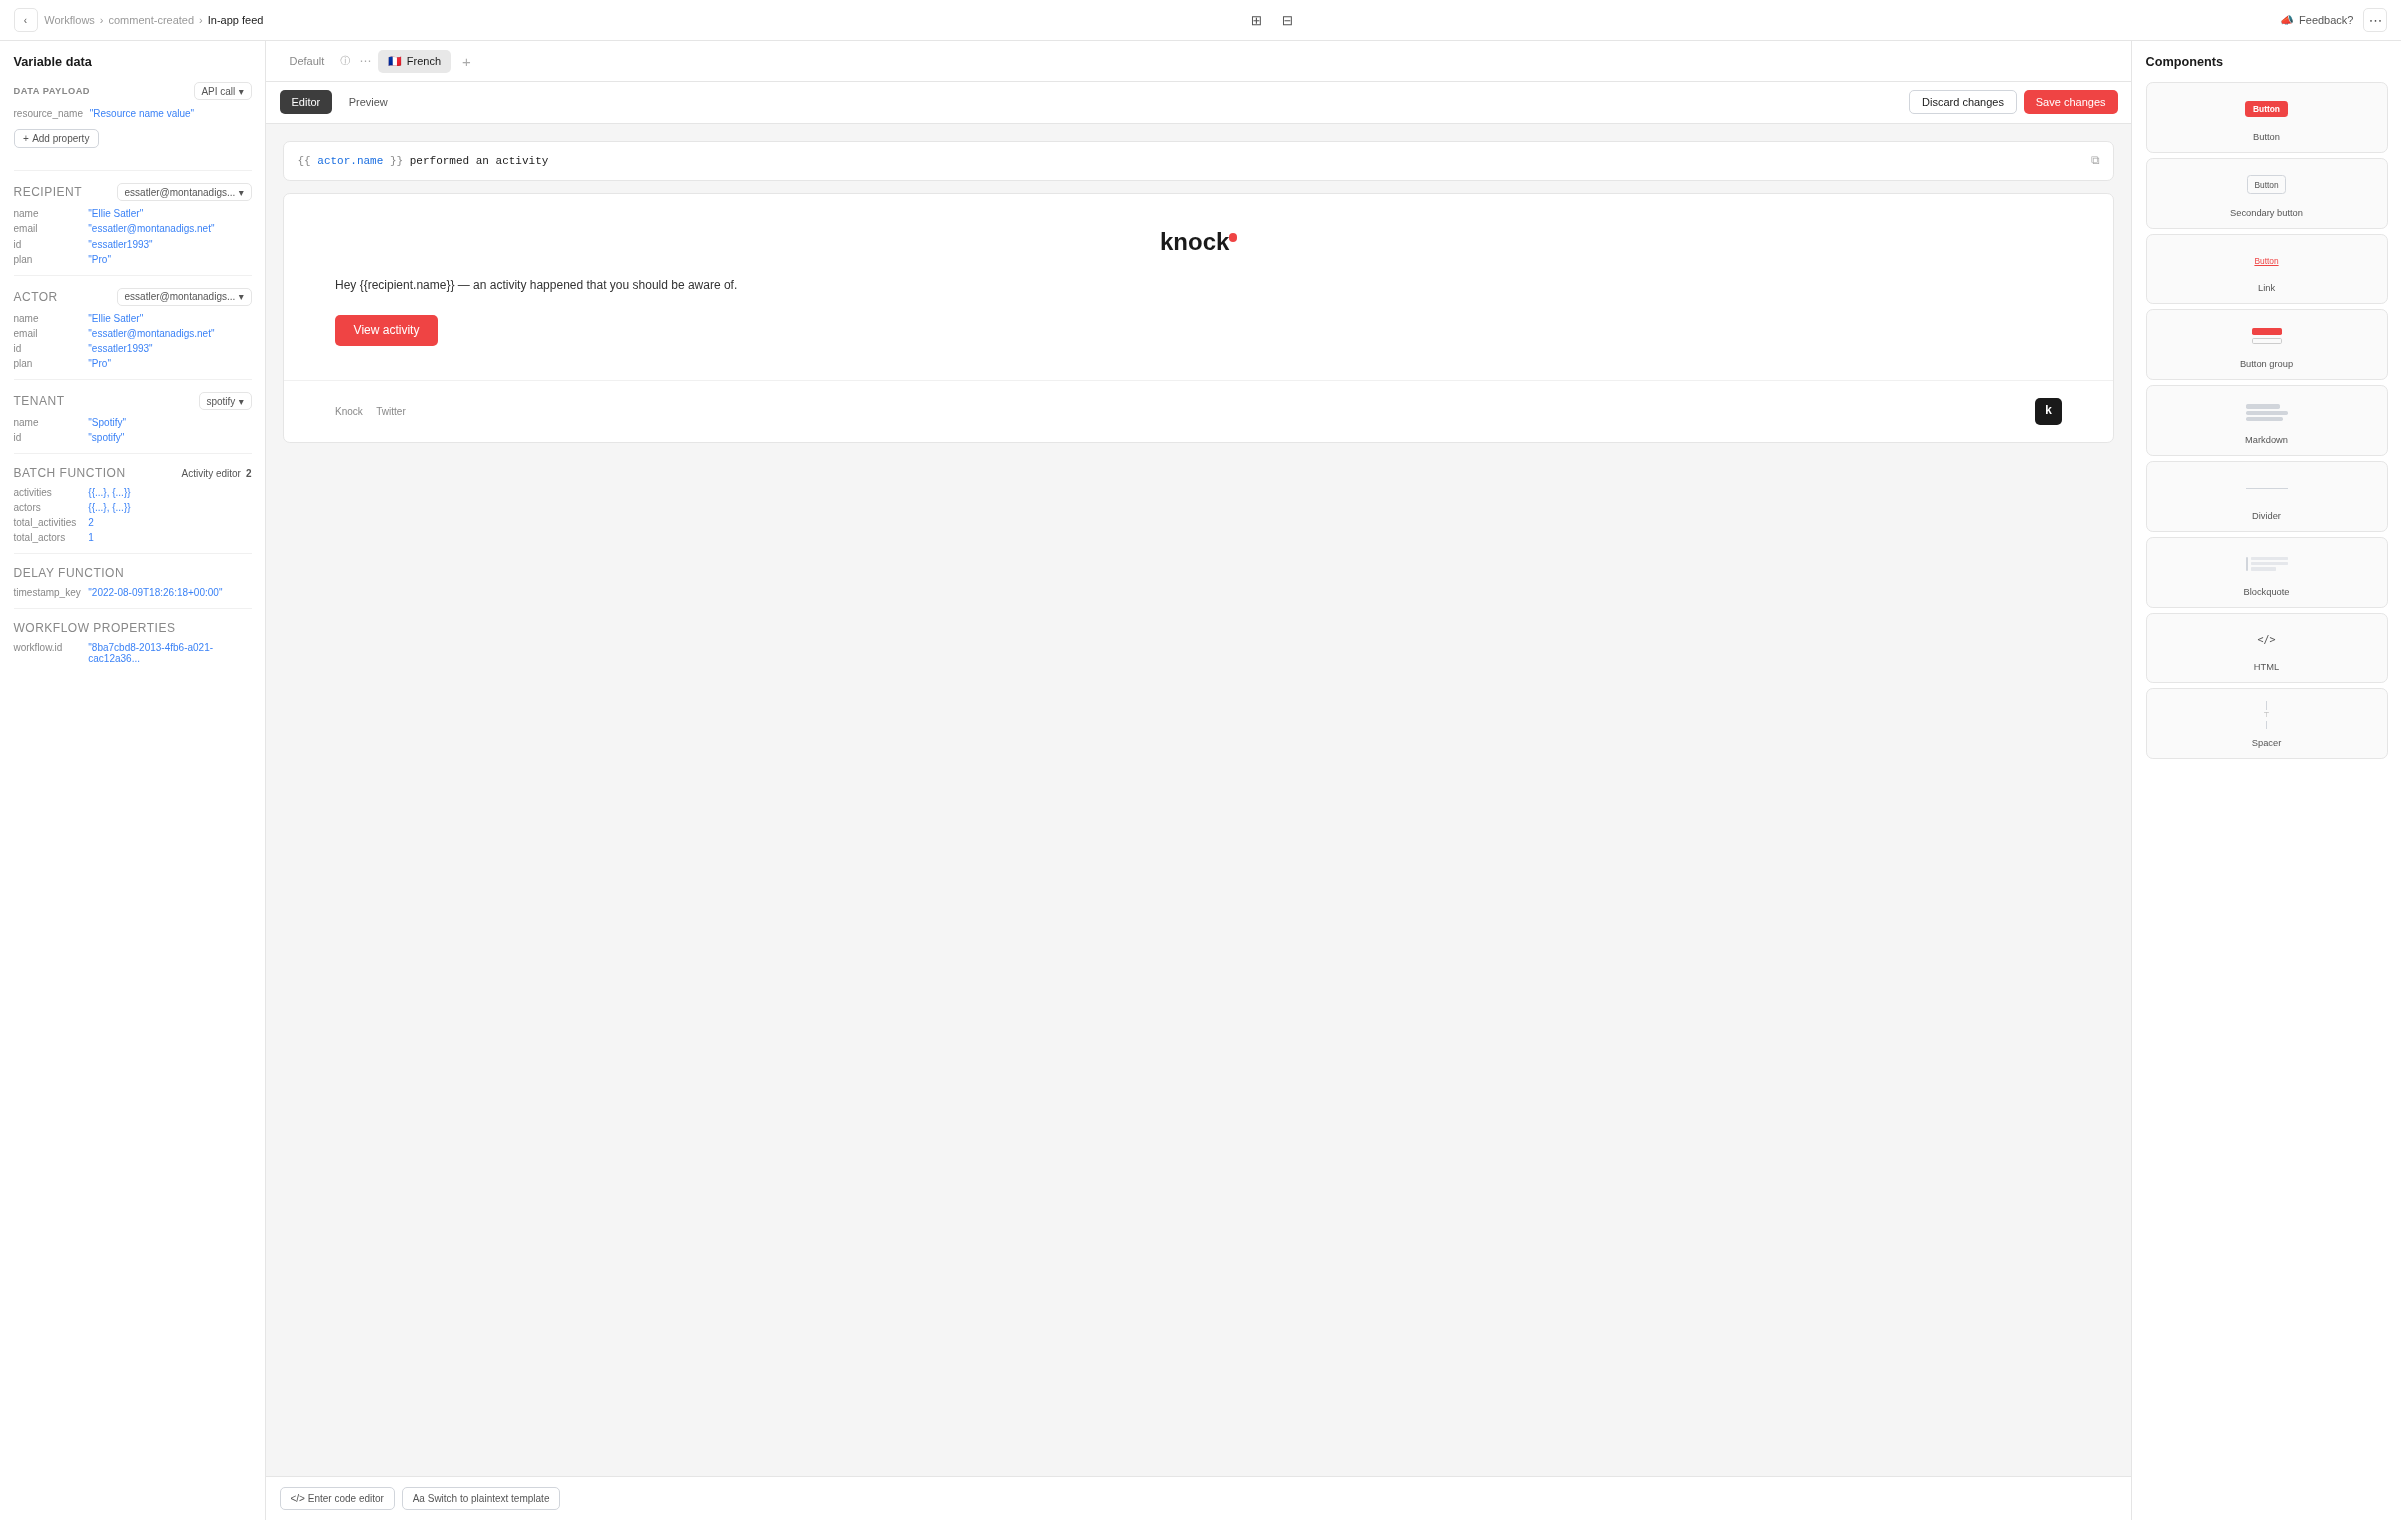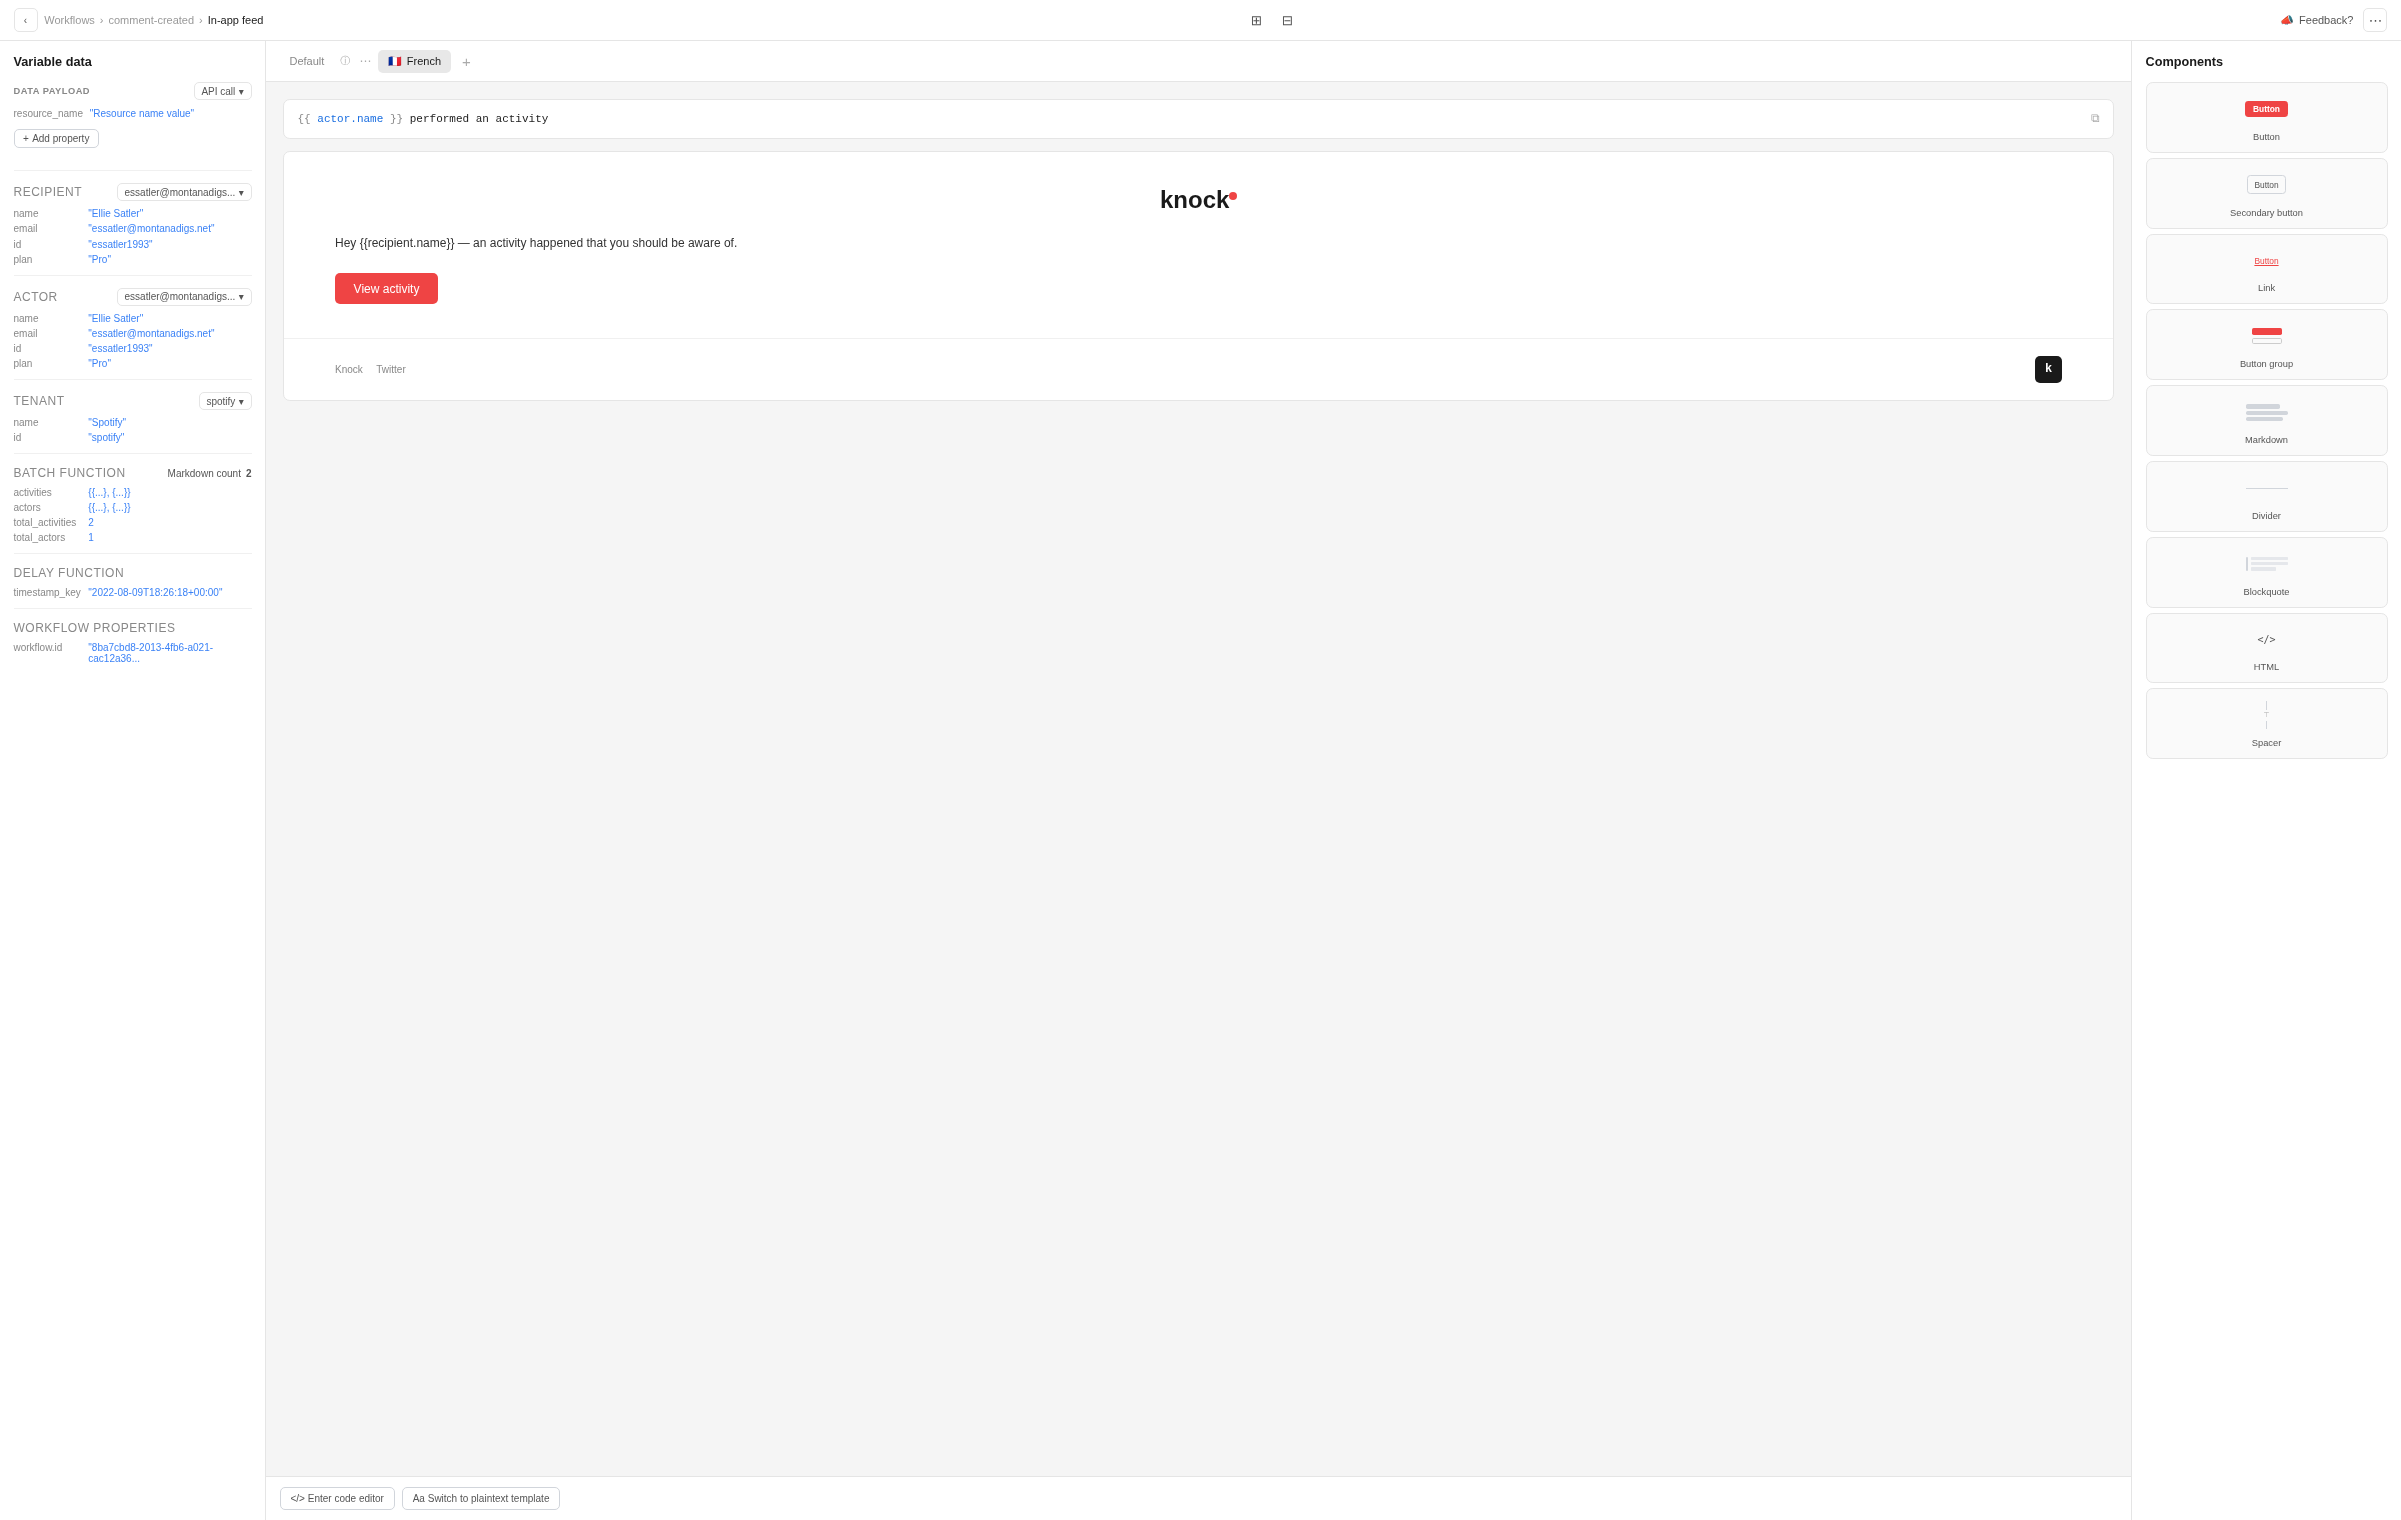--- a/index.html
+++ b/index.html
@@ -244,21 +244,21 @@
         <span class="data-key">id</span>
         <span class="data-val">"spotify"</span>
       </div>
 
       <hr class="divider">
 
       
       <div class="recipient-header">
         <span class="recipient-label">BATCH FUNCTION</span>
         <div style="display:flex;align-items:center;gap:5px;font-size:10px;color:#555;">
-          <span>Markdown count</span>
+          <span>Activity editor</span>
           <span style="font-weight:600;">2</span>
         </div>
       </div>
       <div class="data-row">
         <span class="data-key">activities</span>
         <span class="data-val">{{...}, {...}}</span>
       </div>
       <div class="data-row">
         <span class="data-key">actors</span>
         <span class="data-val">{{...}, {...}}</span>
@@ -303,20 +303,30 @@
       <div class="tab">Default</div>
       <div class="tab-info">ⓘ</div>
       <div class="tab-more">⋯</div>
       <div class="tab-french">
         <span>🇫🇷</span>
         <span>French</span>
       </div>
       <div class="tab-add">+</div>
     </div>
 
+    <div class="editor-toolbar">
+      <div class="toolbar-left">
+        <button class="toolbar-btn active">Editor</button>
+        <button class="toolbar-btn inactive">Preview</button>
+      </div>
+      <div class="toolbar-right">
+        <button class="discard-btn">Discard changes</button>
+        <button class="save-btn">Save changes</button>
+      </div>
+    </div>
 
     <div class="editor-content">
 
       <div class="subject-section">
         <div class="subject-input">
           <span class="subject-text">
             <span style="color:#888;">{{ </span><span style="color:#1a6ee0;">actor.name</span><span style="color:#888;"> }}</span> performed an activity
           </span>
           <span class="copy-icon">⧉</span>
         </div>

